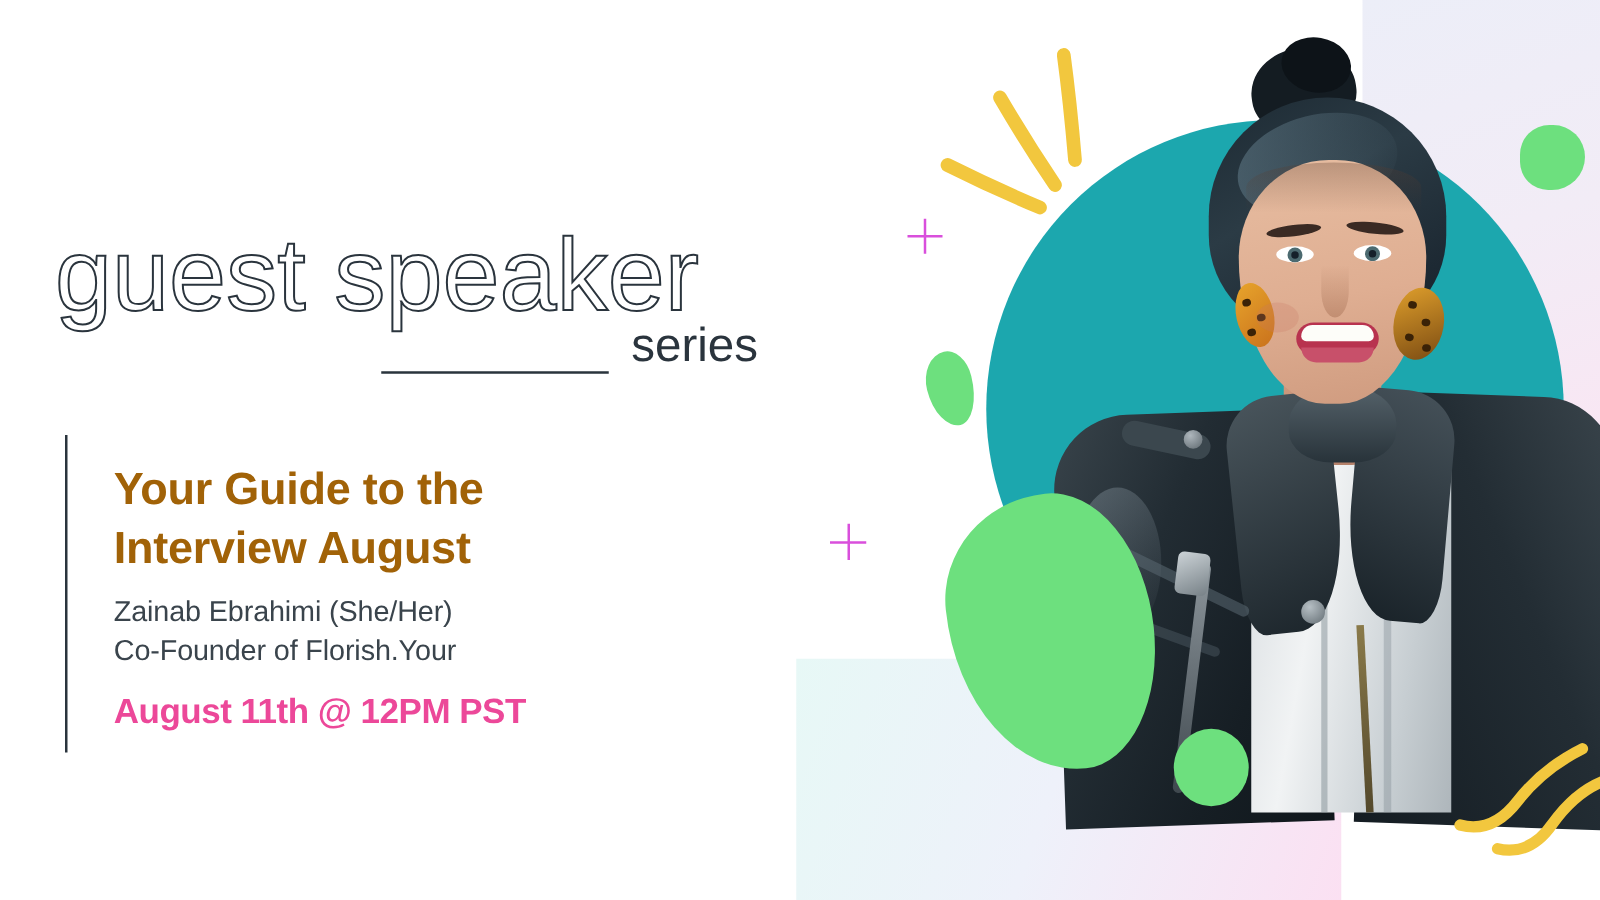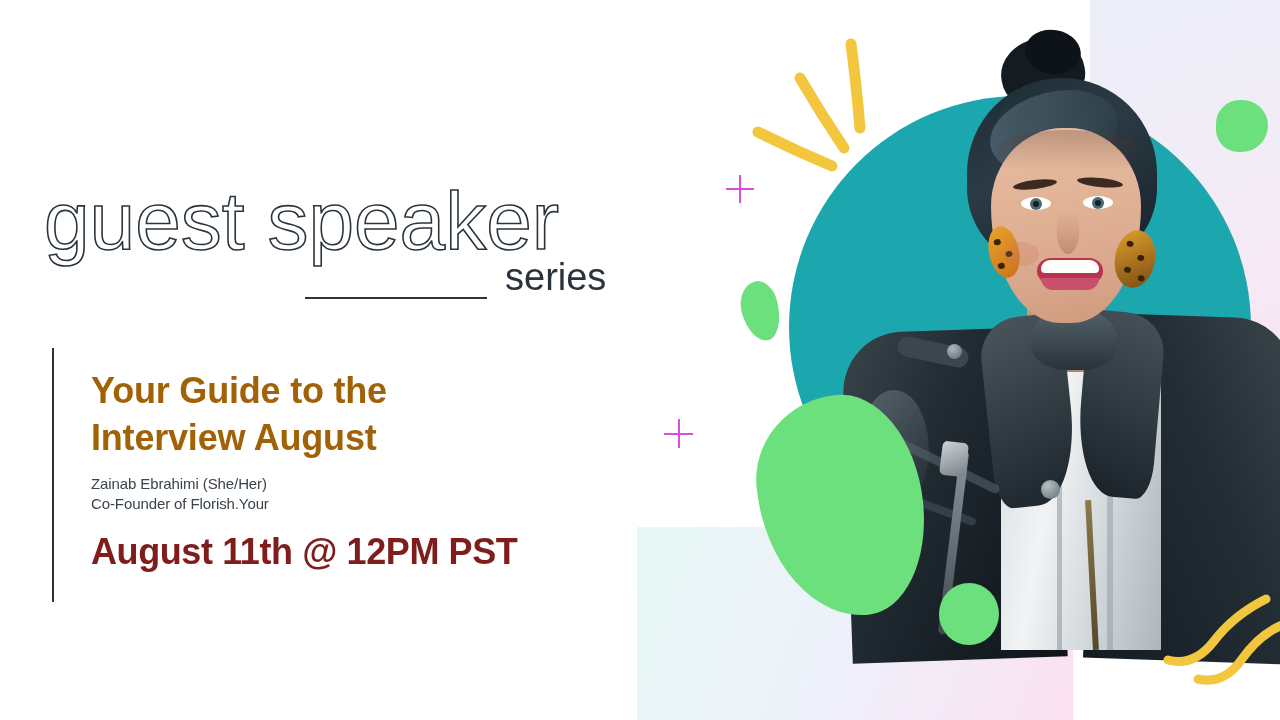--- a/index.html
+++ b/index.html
@@ -185,27 +185,27 @@
   .vrule {
     position:absolute; left:52px; top:348px; width:2px; height:254px;
     background:#2a343d;
   }
   .title-block { position:absolute; left:91px; top:368px; width:520px; }
   .talk-title {
     font-size:36px; font-weight:700; color:#a16207; line-height:1.3;
     letter-spacing:-0.2px;
   }
   .speaker-name, .speaker-role {
-    font-size:15px; font-weight:400; color:#3a444c; line-height:1.37;
+    font-size:23px; font-weight:400; color:#3a444c; line-height:1.37;
     letter-spacing:-0.1px;
   }
   .speaker-name { margin-top:12px; }
   .datetime {
     margin-top:16px;
-    font-size:36px; font-weight:700; color:#7f1d1d; letter-spacing:-0.4px;
+    font-size:28px; font-weight:700; color:#ec4899; letter-spacing:-0.4px;
   }
 </style>
 </head>
 <body>
 
 <div id="stage">
 
   <div class="panel-topright"></div>
   <div class="panel-bottom"></div>
 

